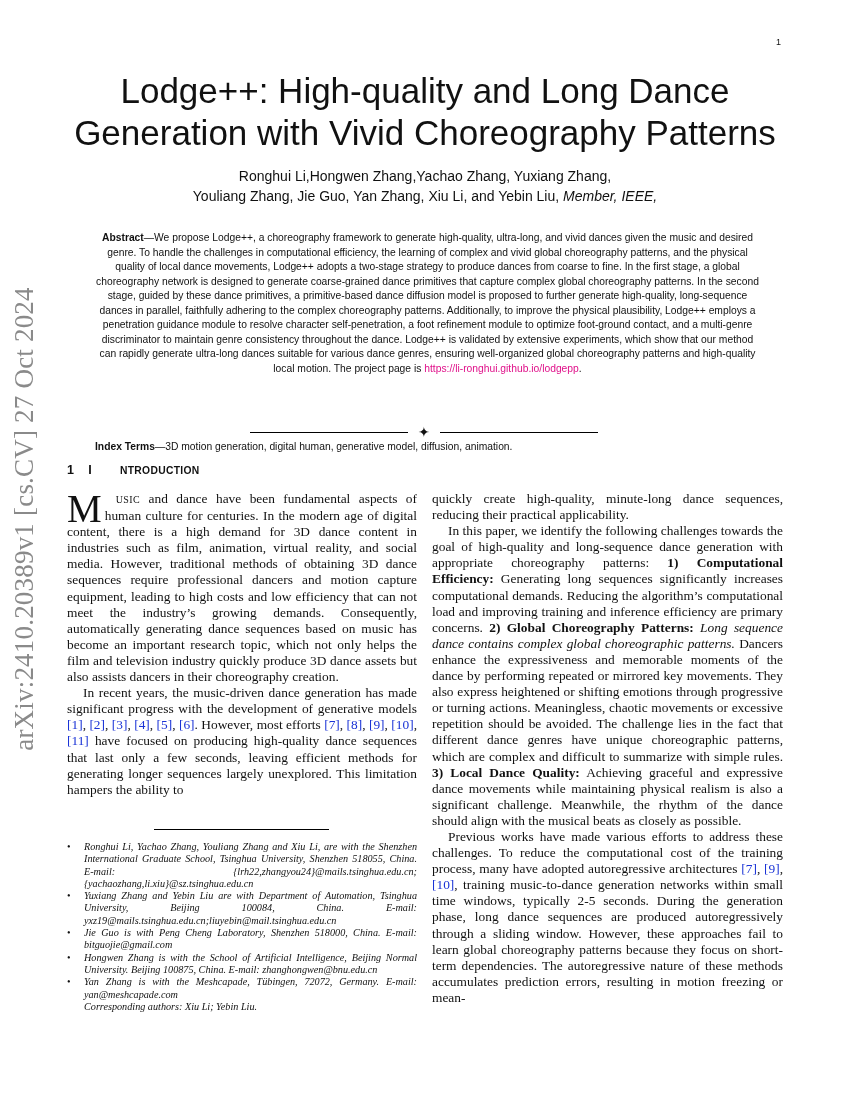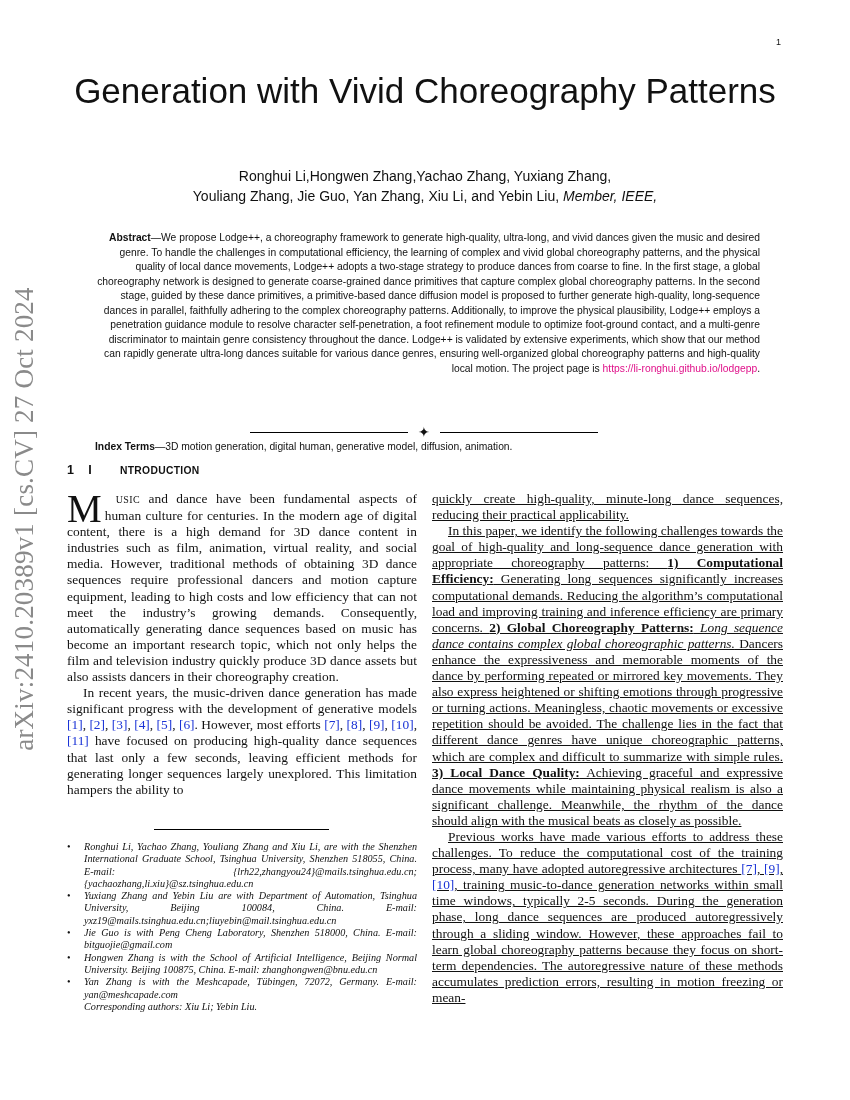--- a/index.html
+++ b/index.html
@@ -7,54 +7,55 @@
     .page-num { position: absolute; left: 776px; top: 37px; font: 9px "Liberation Sans", sans-serif; }
     .arxiv { position: absolute; left: 2px; top: 288px; width: 44px; height: 462px; }
     .arxiv span { position: absolute; left: 50%; top: 50%; transform: translate(-50%, -50%) rotate(-90deg); white-space: nowrap;
       font: 27px "Liberation Serif", serif; color: #8a8a8a; letter-spacing: 0.2px; }
     .title { position: absolute; left: 40px; width: 770px; top: 70px; text-align: center;
       font: 35px/42px "Liberation Sans", sans-serif; color: #111; }
     .authors { position: absolute; left: 40px; width: 770px; top: 166px; text-align: center;
       font: 14px/20px "Liberation Sans", sans-serif; }
     .authors i { font-style: italic; }
     .abstract { position: absolute; left: 95px; width: 665px; top: 231px;
-      font: 10.3px/14.5px "Liberation Sans", sans-serif; text-align: right; }
+      font: 10.3px/14.5px "Liberation Sans", sans-serif; text-align: center; }
     .abstract b { font-weight: bold; }
     .link { color: #e0118a; }
     .index { position: absolute; left: 95px; top: 404px; font: 10.3px "Liberation Sans", sans-serif; margin-top: 37px; }
     .sep { position: absolute; top: 426px; left: 250px; width: 350px; height: 12px; }
     .sep .l { position: absolute; top: 6px; height: 1px; background: #000; }
     .sep .d { position: absolute; left: 168px; top: -2px; font: 14px "DejaVu Sans", sans-serif; }
     .section { position: absolute; left: 67px; top: 463px; font: bold 12.5px "Liberation Sans", sans-serif; letter-spacing: 0.3px; }
     .section .num { margin-right: 14px; }
     .section .sc { font-size: 10.3px; padding-left: 28px; }
     .col { position: absolute; font: 12.6px/16.1px "DejaVu Serif", "Liberation Serif", serif; text-align: justify; letter-spacing: -0.35px; word-spacing: -0.5px; }
     .col p { margin: 0; }
     .col p.ind { text-indent: 16px; }
     .left { left: 67px; width: 350px; top: 491px; font-family: "Liberation Serif", serif; font-size: 13.4px; letter-spacing: 0; word-spacing: 0; }
-    .right { left: 432px; width: 351px; top: 491px; font-family: "Liberation Serif", serif; font-size: 13.4px; letter-spacing: 0; word-spacing: 0; text-decoration: underline; }
+    .right { left: 432px; width: 351px; top: 491px; font-family: "Liberation Serif", serif; font-size: 13.4px; letter-spacing: 0; word-spacing: 0; }
     .drop { float: left; font: 39px/30px "Liberation Serif", serif; margin: 3px 3px 0 0; }
     .sc-small { font-size: 10px; letter-spacing: 0.4px; margin-left: 11px; }
     .cite { color: #1a33d6; }
     .fn-rule { position: absolute; left: 154px; top: 829px; width: 175px; height: 1px; background: #000; }
     .footnotes { position: absolute; left: 67px; top: 841px; width: 350px; font: italic 10.2px/12.3px "Liberation Serif", serif; }
     .fn { position: relative; padding-left: 17px; text-align: justify; }
     .fn .b { position: absolute; left: 0; top: 0; font-style: normal; }
     .fn-plain { padding-left: 17px; }
   </style>
 </head>
 <body>
 
 <div class="page-num">1</div>
 
 <div class="arxiv">
     <span>arXiv:2410.20389v1  [cs.CV]  27 Oct 2024</span>
   </div>
 
 <div class="title">
+  <div>Lodge++: High-quality and Long Dance</div>
   <div>Generation with Vivid Choreography Patterns</div>
 </div>
 
 <div class="authors">
   <div>Ronghui Li,Hongwen Zhang,Yachao Zhang, Yuxiang Zhang,</div>
   <div><span>Youliang Zhang, Jie Guo, Yan Zhang, Xiu Li, and Yebin Liu, </span><i>Member, IEEE,</i></div>
 </div>
 
 <div class="abstract"><b>Abstract</b><span>—We propose Lodge++, a choreography framework to generate high-quality, ultra-long, and vivid dances given the music and desired genre. To handle the challenges in computational efficiency, the learning of complex and vivid global choreography patterns, and the physical quality of local dance movements, Lodge++ adopts a two-stage strategy to produce dances from coarse to fine. In the first stage, a global choreography network is designed to generate coarse-grained dance primitives that capture complex global choreography patterns. In the second stage, guided by these dance primitives, a primitive-based dance diffusion model is proposed to further generate high-quality, long-sequence dances in parallel, faithfully adhering to the complex choreography patterns. Additionally, to improve the physical plausibility, Lodge++ employs a penetration guidance module to resolve character self-penetration, a foot refinement module to optimize foot-ground contact, and a multi-genre discriminator to maintain genre consistency throughout the dance. Lodge++ is validated by extensive experiments, which show that our method can rapidly generate ultra-long dances suitable for various dance genres, ensuring well-organized global choreography patterns and high-quality local motion. The project page is </span><a class="link">https://li-ronghui.github.io/lodgepp</a><span>.</span></div>
 

